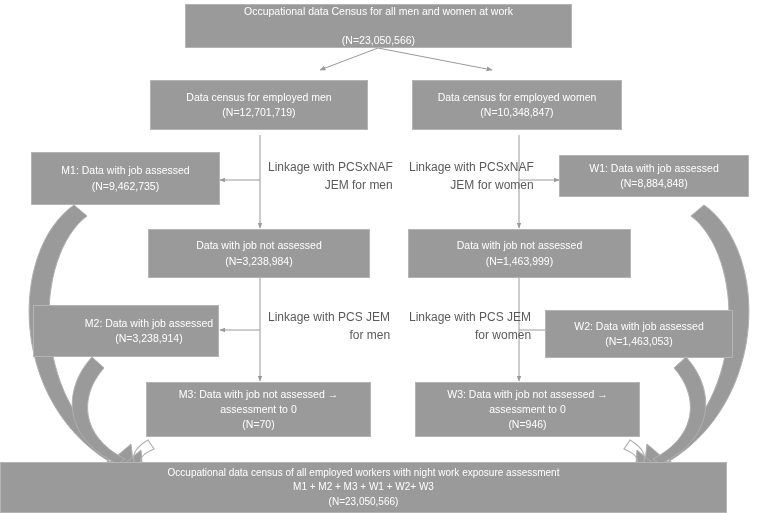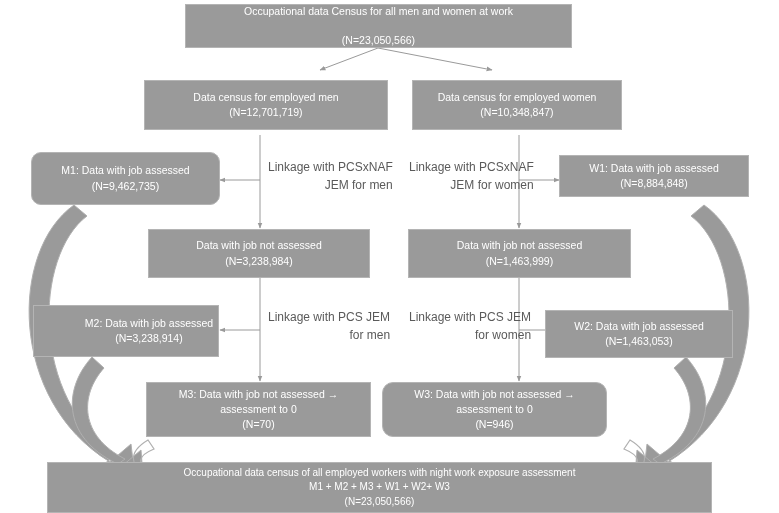--- a/index.html
+++ b/index.html
@@ -123,31 +123,31 @@
     <g>
       <path d="M 630 440 C 650 452, 650 468, 626 474 L 618 465 L 616 484 L 636 476 L 627 470 C 642 465, 641 456, 624 449 Z" fill="none" stroke="#b0b0b0" stroke-width="1.2"></path>
     </g>
   </svg>
 
   <div class="node" id="census-node" style="left:185px; top:4px; width:387px; height:44px;gap:13px;">
     <span class="line">Occupational data Census for all men and women at work</span>
     <span class="line">(N=23,050,566)</span>
   </div>
 
-  <div class="node" style="left:144px; top:80px; width:244px; height:50px;">
+  <div class="node" style="left:150px; top:80px; width:218px; height:50px;">
     <span class="line">Data census for employed men</span>
     <span class="line">(N=12,701,719)</span>
   </div>
 
   <div class="node" style="left:412px; top:80px; width:210px; height:50px;">
     <span class="line">Data census for employed women</span>
     <span class="line">(N=10,348,847)</span>
   </div>
 
-  <div class="node" style="left:31px; top:152px; width:189px; height:53px;border-radius:10px;">
+  <div class="node" style="left:31px; top:152px; width:189px; height:53px;">
     <span class="line">M1: Data with job assessed</span>
     <span class="line">(N=9,462,735)</span>
   </div>
 
   <div class="node" style="left:559px; top:155px; width:190px; height:42px;">
     <span class="line">W1: Data with job assessed</span>
     <span class="line">(N=8,884,848)</span>
   </div>
 
   <div class="node" style="left:148px; top:229px; width:222px; height:49px;">
@@ -169,27 +169,27 @@
     <span class="line">W2: Data with job assessed</span>
     <span class="line">(N=1,463,053)</span>
   </div>
 
   <div class="node" style="left:146px; top:382px; width:225px; height:55px;">
     <span class="line">M3: Data with job not assessed →</span>
     <span class="line">assessment to 0</span>
     <span class="line">(N=70)</span>
   </div>
 
-  <div class="node" style="left:382px; top:382px; width:225px; height:55px;border-radius:11px;">
+  <div class="node" style="left:415px; top:382px; width:225px; height:55px;">
     <span class="line">W3: Data with job not assessed →</span>
     <span class="line">assessment to 0</span>
     <span class="line">(N=946)</span>
   </div>
 
-  <div class="node" id="final-node" style="left:0px; top:462px; width:665px; height:51px;margin-left:47px;">
+  <div class="node" id="final-node" style="left:0px; top:462px; width:727px; height:51px;">
     <span class="line">Occupational data census of all employed workers with night work exposure assessment</span>
     <span class="line">M1 + M2 + M3 + W1 + W2+ W3</span>
     <span class="line">(N=23,050,566)</span>
   </div>
 
   <div class="edge-label" style="left:268px; top:158px;">
     <span class="line">Linkage with PCSxNAF</span>
     <span class="line">JEM for men</span>
   </div>
 

